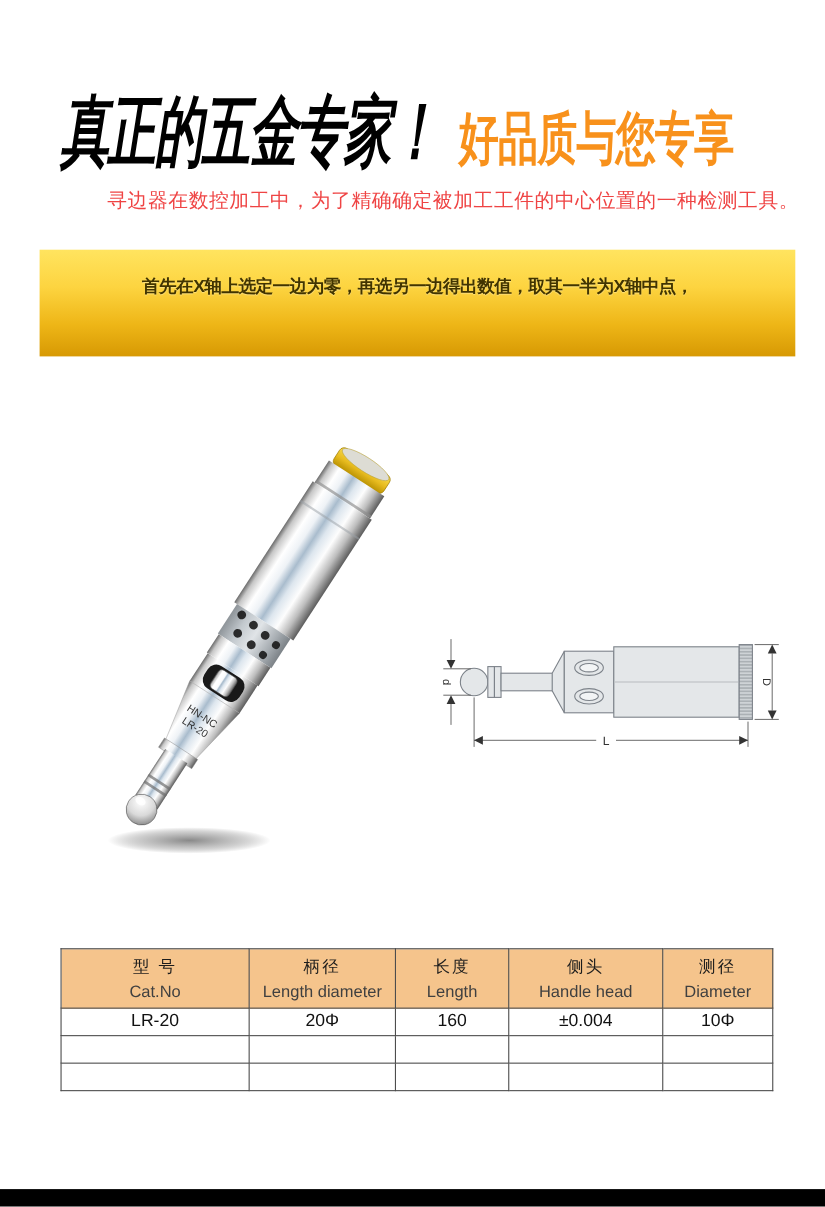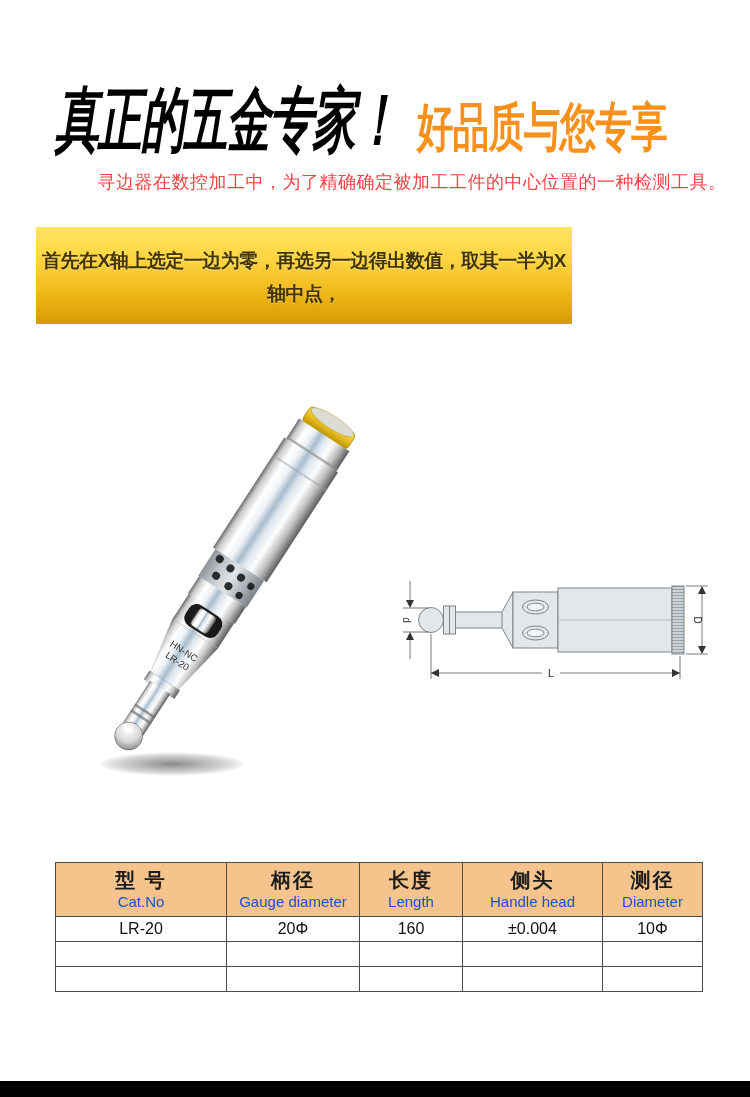--- a/index.html
+++ b/index.html
@@ -22,39 +22,39 @@
   }
 
   
   .intro {
     position:absolute; left:0; top:170px; width:750px; text-align:center;
     font-size:18px; color:#ef4444; letter-spacing:0.5px;margin-left:37px;
   }
 
   
   .banner {
-    position:absolute; left:36px; top:227px; width:536px; height:97px; box-sizing:border-box;
+    position:absolute; left:36px; top:227px; width:687px; height:97px; box-sizing:border-box;
     background:linear-gradient(180deg,#ffe45f 0%, #fdd440 35%, #eeb617 70%, #d79903 100%);
     text-align:center; padding-top:17px;
-    font-size:19px; line-height:33px; font-weight:bold; color:#413400;
+    font-size:16px; line-height:33px; font-weight:bold; color:#413400;
     text-shadow:0 1px 1px rgba(255,255,255,.35);
     letter-spacing:-0.5px;
   }
 
   
   .photo-svg { position:absolute; left:0; top:375px; }
   .drawing-svg { position:absolute; left:385px; top:565px; }
 
   
   .table-wrap { position:absolute; left:55px; top:862px; width:647px; }
   table.spec { width:100%; border-collapse:collapse; table-layout:fixed; }
   table.spec th, table.spec td { border:1.5px solid #4d4d4d; text-align:center; vertical-align:middle; padding:0; }
   table.spec thead th { background:#f5c48c; height:53px; font-weight:normal; }
-  .th-zh { display:block; font-size:20px; font-weight:bold; color:#1c1c1c; letter-spacing:2px; line-height:24px; }
-  .th-en { display:block; font-size:15px; color:#1d4ed8; line-height:19px; }
+  .th-zh { display:block; font-size:15px; font-weight:normal; color:#1c1c1c; letter-spacing:2px; line-height:24px; }
+  .th-en { display:block; font-size:15px; color:#404040; line-height:19px; }
   table.spec tbody td { height:24px; font-size:16px; color:#111; }
 
   
   .footer-bar { position:absolute; left:0; top:1081px; width:750px; height:16px; background:#000; }
 </style>
 </head>
 <body>
 
 <div class="header">
   <div class="title-wrap">
@@ -216,21 +216,21 @@
         <col style="width:100px">
     </colgroup>
     <thead>
       <tr>
         <th>
           <span class="th-zh">型 号</span>
           <span class="th-en">Cat.No</span>
         </th>
         <th>
           <span class="th-zh">柄径</span>
-          <span class="th-en">Gauge diameter</span>
+          <span class="th-en">Length diameter</span>
         </th>
         <th>
           <span class="th-zh">长度</span>
           <span class="th-en">Length</span>
         </th>
         <th>
           <span class="th-zh">侧头</span>
           <span class="th-en">Handle head</span>
         </th>
         <th>

